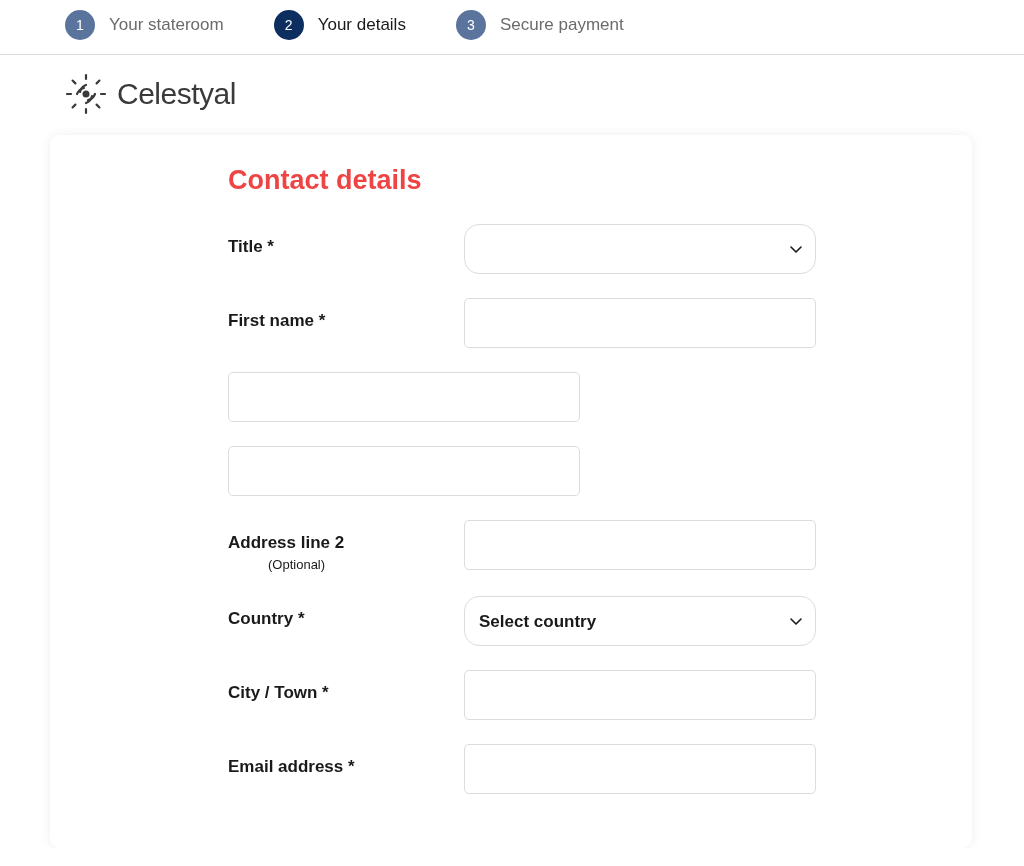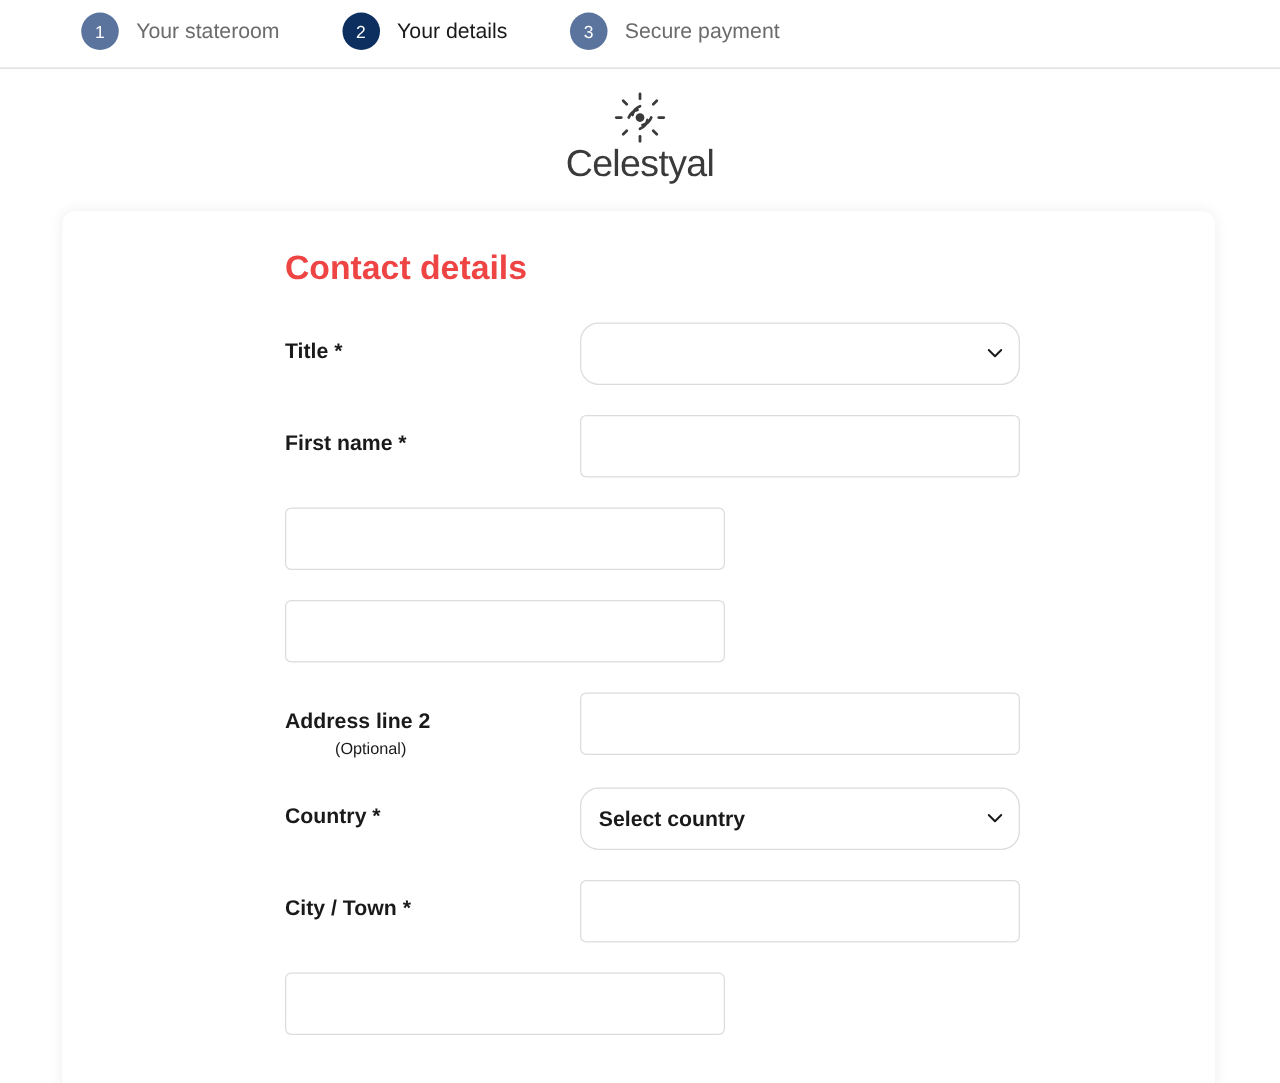--- a/index.html
+++ b/index.html
@@ -47,21 +47,21 @@
       color: #6b6b6b;
     }
     .step-label.active {
       color: #1a1a1a;
       font-weight: 500;
     }
     .brand-row {
       display: flex;
       align-items: center;
       padding: 18px 65px 20px;
-      flex-direction: column;
+      gap: 10px;
     }
     .brand-icon {
       width: 42px;
       height: 42px;
       position: relative;
     }
     .brand-name {
       font-size: 30px;
       color: #3a3a3a;
       font-weight: 400;
@@ -263,19 +263,22 @@
     <div class="form-row">
       <div class="form-label-col">
         <div class="form-label">City / Town *</div>
       </div>
       <div class="form-input-col">
         <input type="text" class="text-input" value="" style="">
       </div>
     </div>
 
     <div class="form-row">
+      <div class="form-label-col">
+        <div class="form-label">Email address *</div>
+      </div>
       <div class="form-input-col">
         <input type="text" class="text-input" value="" style="">
       </div>
     </div>
 
   </div>
 </div>
 
 </body></html>

